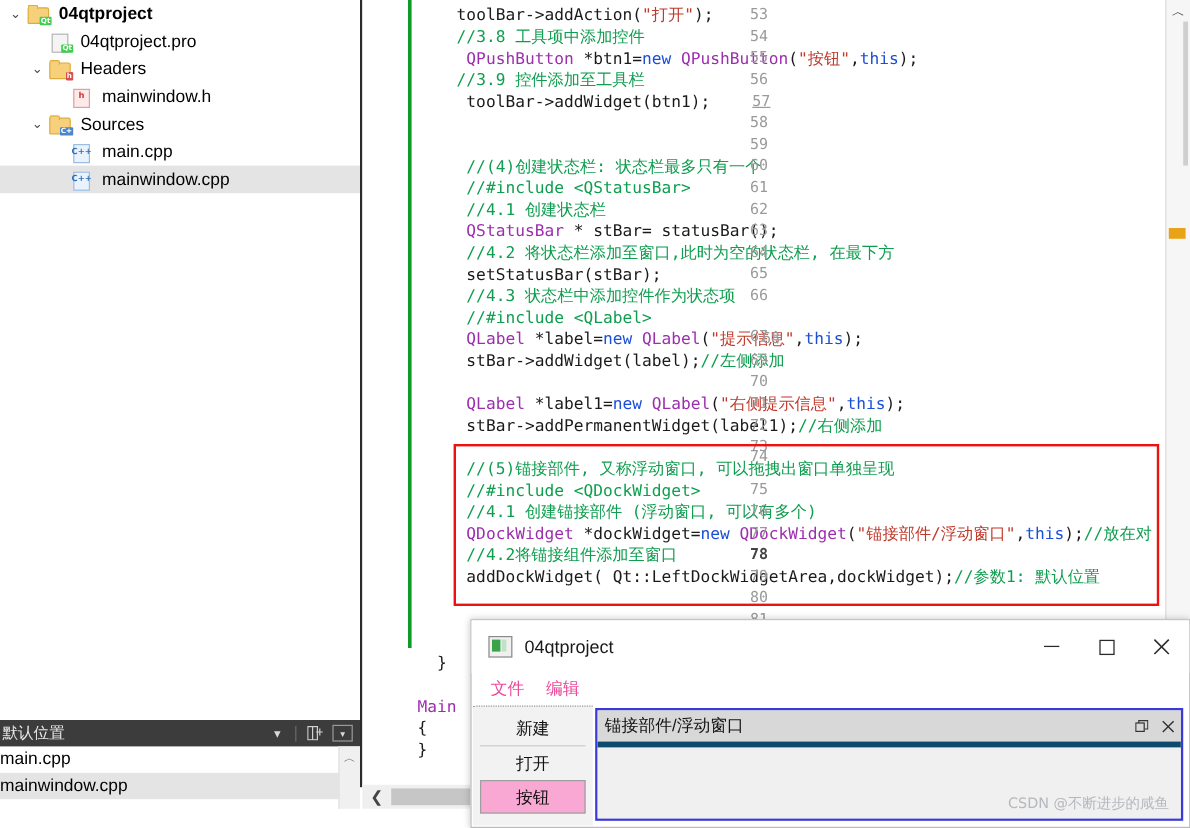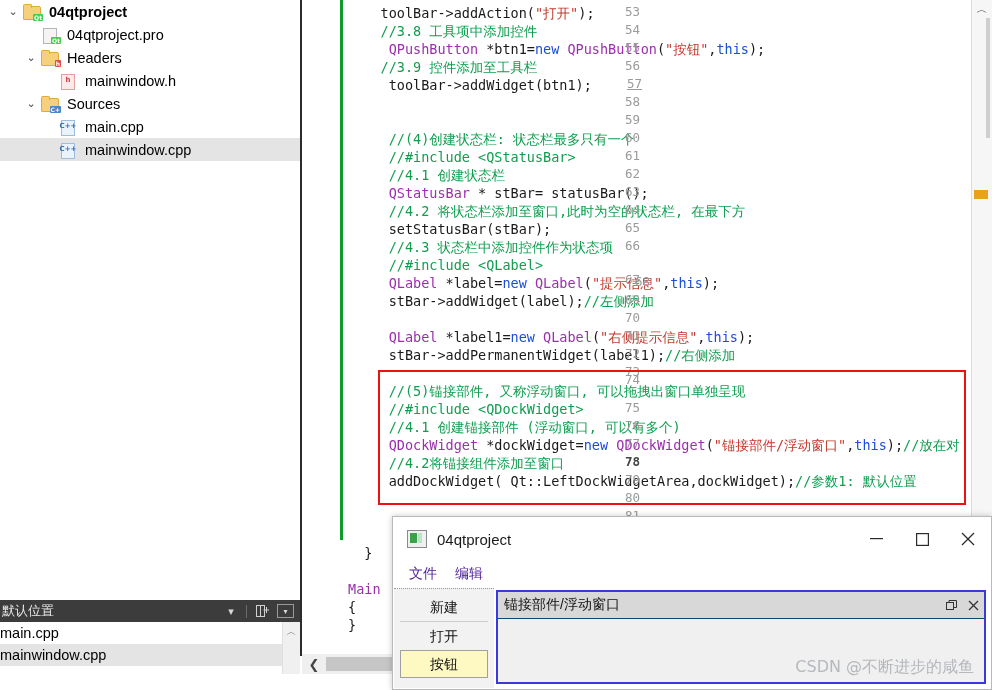--- a/index.html
+++ b/index.html
@@ -196,63 +196,63 @@
     position:absolute;left:10px;top:2px;width:4px;height:10px;background:#bfe3c6;
   }
   .qt-apptitle{font-size:15px;color:#1a1a1a;flex:1;}
   .qt-ctrls{display:flex;height:44px;}
   .qt-ctrl{
     width:46px;height:44px;display:flex;align-items:center;justify-content:center;
     font-size:15px;color:#2a2a2a;font-family:"DejaVu Sans",sans-serif;
   }
   .qt-menubar{
     height:26px;display:flex;align-items:center;padding-left:10px;gap:6px;
-    font-size:14px;color:#4c1d95;
+    font-size:14px;color:#ec4899;
   }
   .qt-menu{padding:2px 6px;}
   .qt-body{
     position:absolute;left:1px;right:1px;top:71px;bottom:1px;
     background:#ffffff;display:flex;
   }
   
   .qt-toolbar{
     width:100px;background:#f2f2f2;border-top:1px dotted #9a9a9a;
     display:flex;flex-direction:column;align-items:center;
     padding-top:4px;flex:0 0 100px;box-sizing:border-box;
   }
   .tb-item{
     width:88px;height:28px;line-height:28px;text-align:center;
     font-size:14px;color:#111;
   }
   .tb-sep{width:88px;height:1px;background:#cdcdcd;}
   .tb-item.pressed{
-    background:#fef9c3;border:1px solid #9f9f9f;box-sizing:border-box;
+    background:#f9a8d4;border:1px solid #9f9f9f;box-sizing:border-box;
     line-height:26px;
   }
   
   .qt-dock{
     flex:1;margin:2px 4px 4px 2px;border:2px solid #3a3ad8;
     background:#f0f0f0;box-sizing:border-box;position:relative;
     display:flex;flex-direction:column;
   }
   .dock-title{
     height:26px;background:#d8d8d8;display:flex;align-items:center;
-    border-bottom:1px solid #0c4a6e;
+    border-bottom:5px solid #0c4a6e;
   }
   .dock-caption{
     flex:1;padding-left:6px;font-size:14px;color:#111;
   }
   .dock-btn{
     width:22px;height:22px;display:flex;align-items:center;justify-content:center;
     font-size:12px;color:#333;
   }
   .dock-body{flex:1;background:#f0f0f0;position:relative;}
   .watermark{
     position:absolute;right:10px;bottom:4px;
-    color:#b5b8bd;font-size:16px;
+    color:#b5b8bd;font-size:12px;
     font-family:"DejaVu Sans",sans-serif;
     white-space:nowrap;
   }
 </style>
 </head>
 <body>
 
 <div class="root">
 
   <div class="tree-pane" id="tree-pane">

